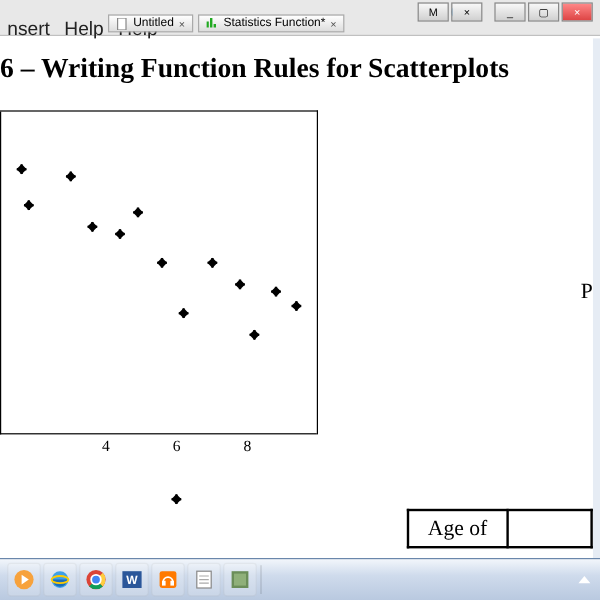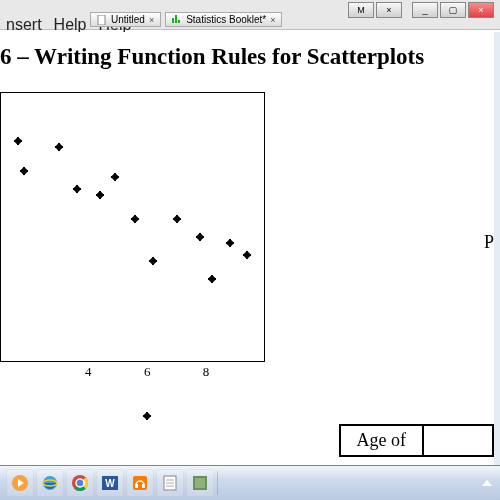--- a/index.html
+++ b/index.html
@@ -74,21 +74,21 @@
         <span class="tabicon"><svg viewBox="0 0 10 10">
               <rect x="1" y="0" width="7" height="10" fill="#fff" stroke="#888"></rect>
             </svg></span>
         <span>Untitled</span>
         <span class="tabclose">×</span>
       </div>
       <div class="doctab">
         <span class="tabicon green"><svg viewBox="0 0 10 10">
               <path d="M0 8h2V3H0zM3 8h2V0H3zM6 8h2V5H6z"></path>
             </svg></span>
-        <span>Statistics Booklet*</span>
+        <span>Statistics Function*</span>
         <span class="tabclose">×</span>
       </div>
     </div>
     <span class="tinyicon">
       <svg viewBox="0 0 16 16">
           <circle cx="8" cy="8" r="6" fill="#6ad"></circle>
         </svg>
     </span>
     <div class="wincontrols">
       <div class="wcbtn">M</div>

